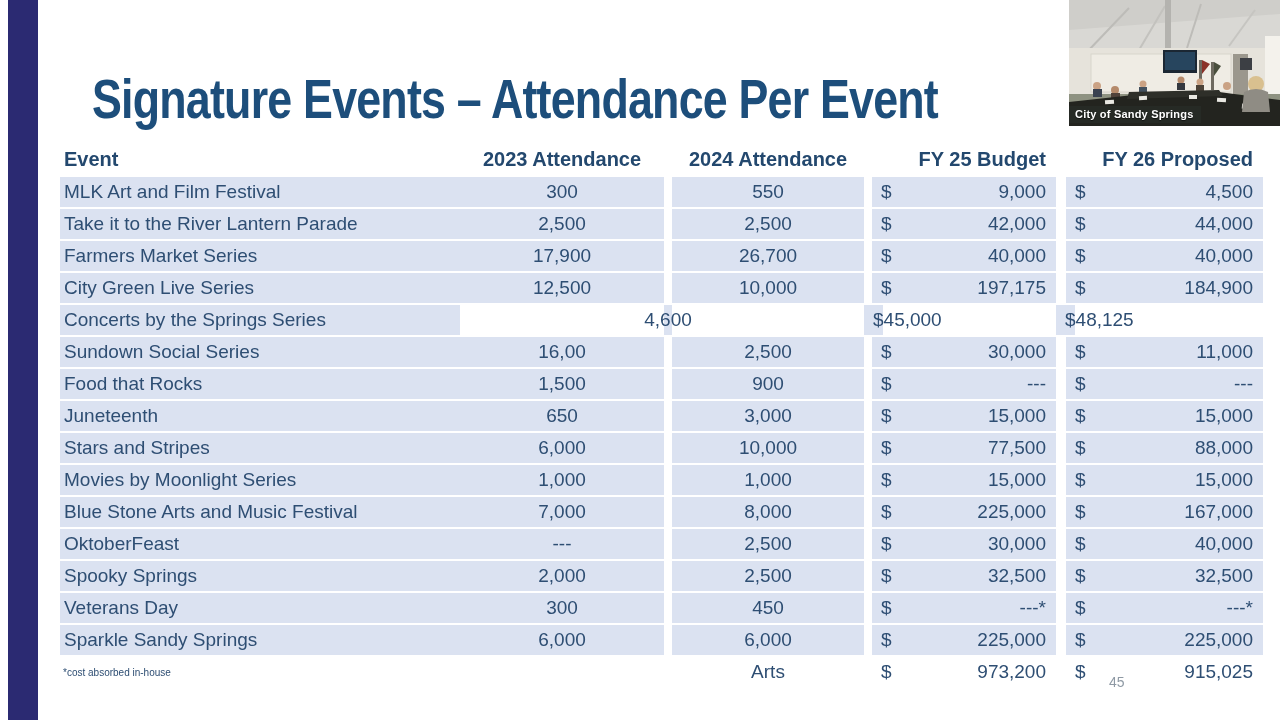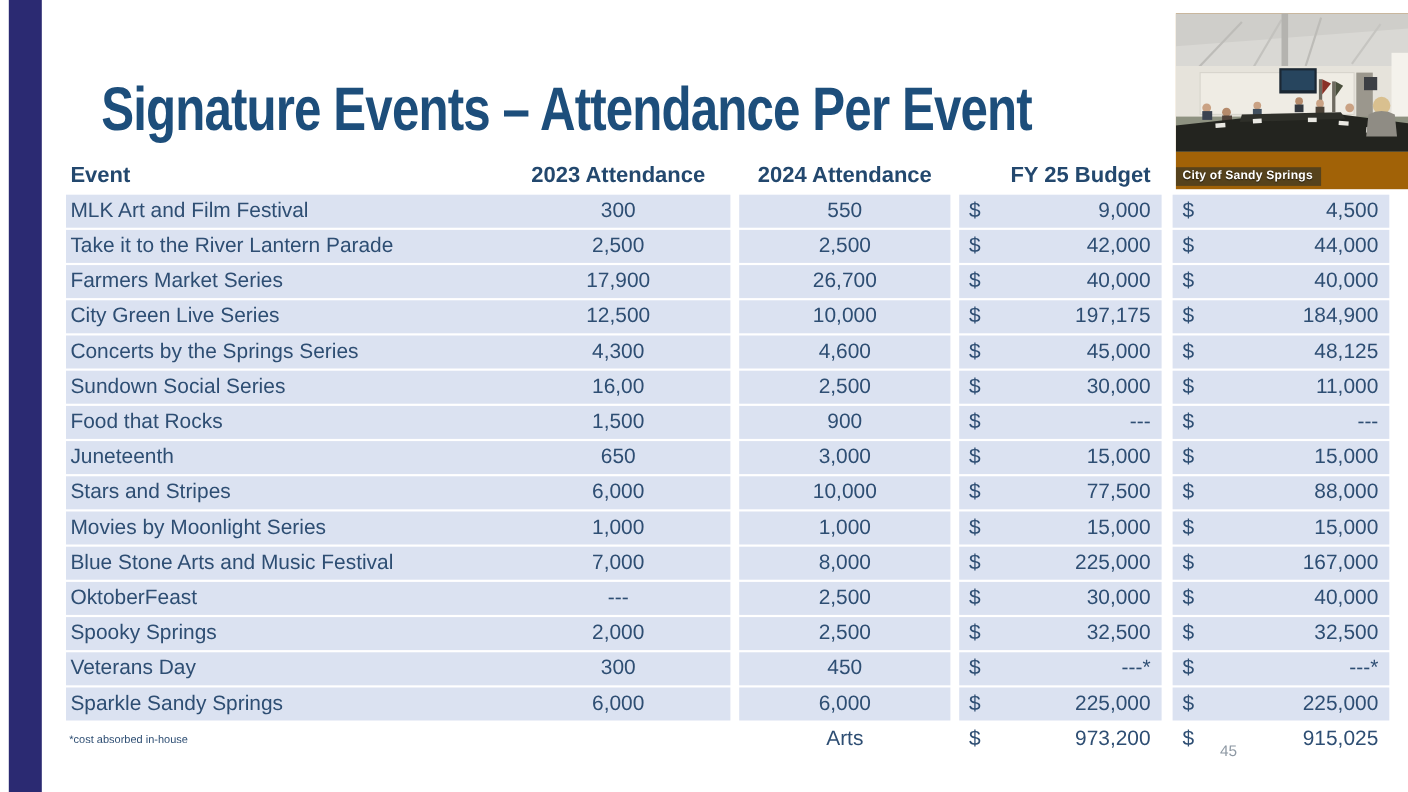--- a/index.html
+++ b/index.html
@@ -52,22 +52,22 @@
   .footnote {
     font-size:10px; color:#2e4e73; justify-content:flex-start; padding-left:3px;
   }
 
   .page-number {
     position:absolute; left:1109px; top:674px;
     font-size:14px; color:#8e99a4;
   }
 
   .video {
-    position:absolute; left:1069px; top:12px; width:211px; height:160px;
-    background:#a16207; overflow:hidden;
+    position:absolute; left:1069px; top:0; width:211px; height:126px;
+    background:#4c1d95; overflow:hidden;
   }
   .video svg { display:block; }
   .video-caption {
     position:absolute; left:0; bottom:3px;
     background:rgba(40,46,42,0.62);
     color:#ffffff; font-size:11px; font-weight:700;
     padding:2px 7px 3px 6px; letter-spacing:0.2px;
     text-shadow:0 1px 1px rgba(0,0,0,0.6);
   }
 </style>
@@ -157,21 +157,20 @@
     </div>
     <div class="gut"></div>
     <div class="cell-bg c-money">
       <span>$</span>
       <span class="amt">184,900</span>
     </div>
   </div>
 
   <div class="trow">
     <div class="cell-bg c-event">Concerts by the Springs Series</div>
-    <div class="cell-bg c-center">4,300</div>
     <div class="gut"></div>
     <div class="cell-bg c-center">4,600</div>
     <div class="gut"></div>
     <div class="cell-bg c-money">
       <span>$</span>
       <span class="amt">45,000</span>
     </div>
     <div class="gut"></div>
     <div class="cell-bg c-money">
       <span>$</span>

